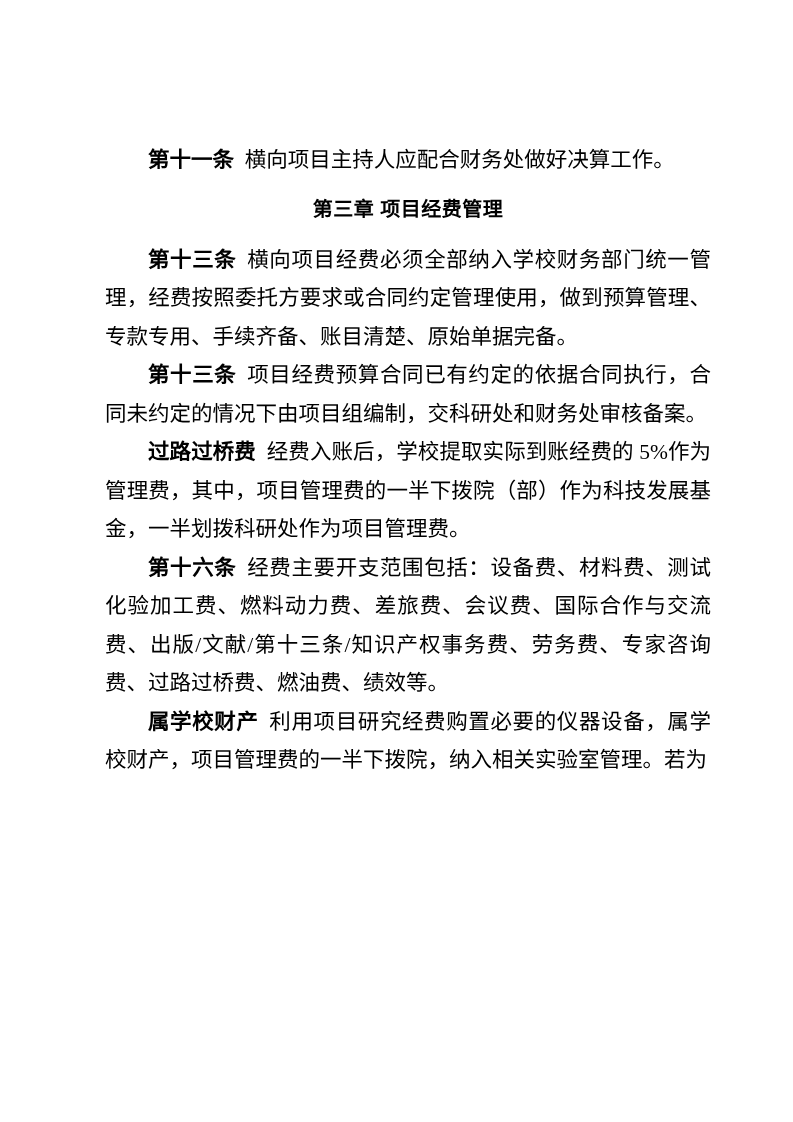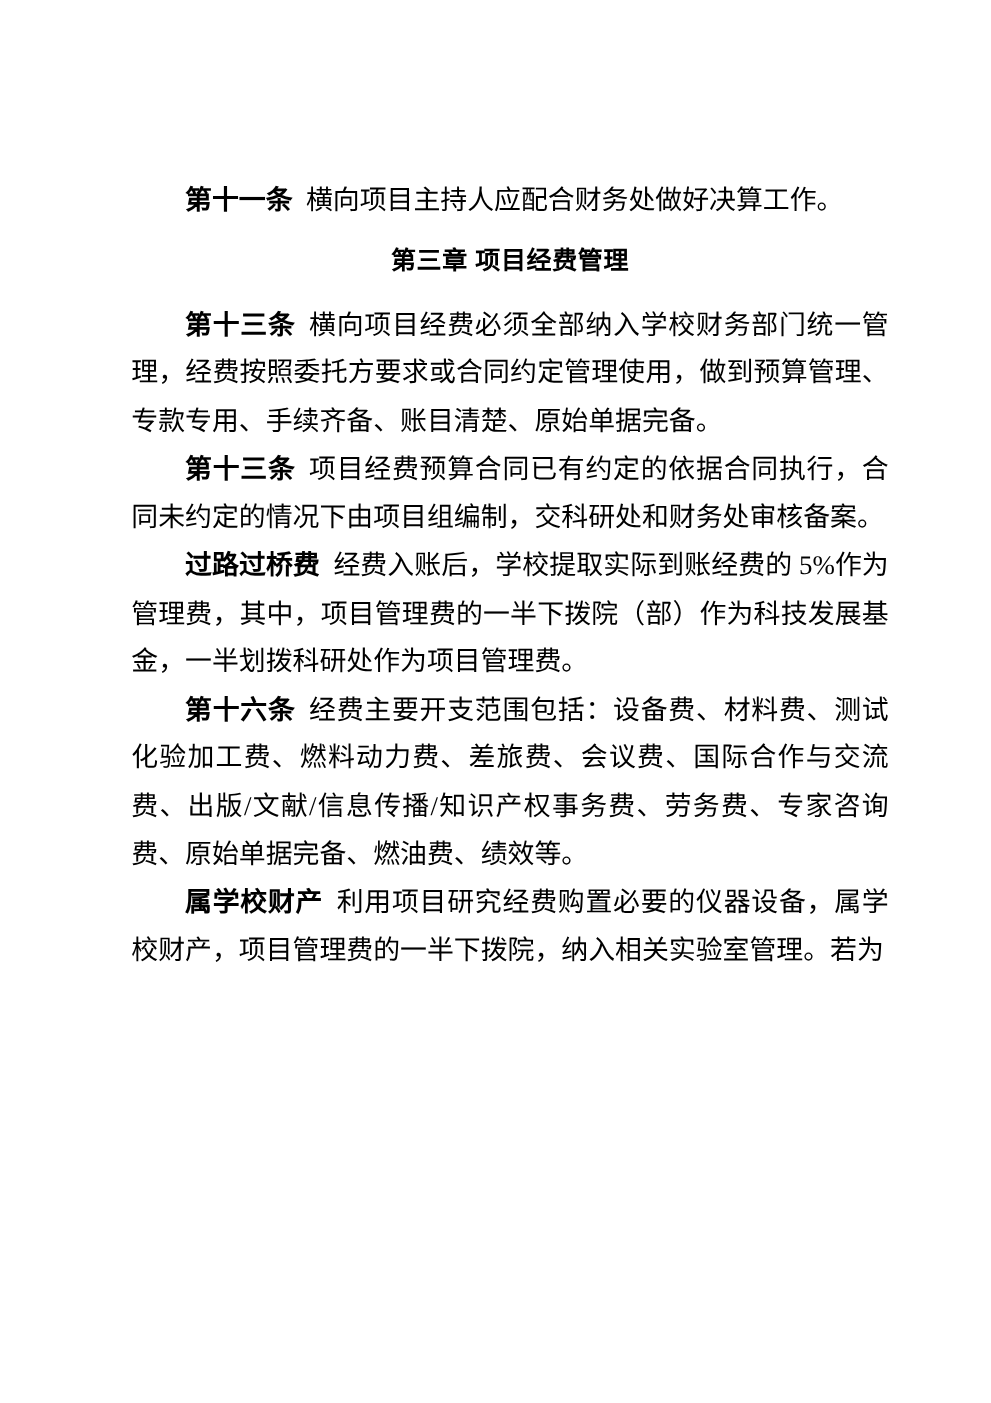--- a/index.html
+++ b/index.html
@@ -69,21 +69,21 @@
 
     <p class="article">
       <span class="label">第十三条</span><span class="text">项目经费预算合同已有约定的依据合同执行，合同未约定的情况下由项目组编制，交科研处和财务处审核备案。</span>
     </p>
 
     <p class="article">
       <span class="label">过路过桥费</span><span class="text">经费入账后，学校提取实际到账经费的 5%作为管理费，其中，项目管理费的一半下拨院（部）作为科技发展基金，一半划拨科研处作为项目管理费。</span>
     </p>
 
     <p class="article">
-      <span class="label">第十六条</span><span class="text">经费主要开支范围包括：设备费、材料费、测试化验加工费、燃料动力费、差旅费、会议费、国际合作与交流费、出版/文献/信息传播/知识产权事务费、劳务费、专家咨询费、原始单据完备、燃油费、绩效等。</span>
+      <span class="label">第十六条</span><span class="text">经费主要开支范围包括：设备费、材料费、测试化验加工费、燃料动力费、差旅费、会议费、国际合作与交流费、出版/文献/第十三条/知识产权事务费、劳务费、专家咨询费、过路过桥费、燃油费、绩效等。</span>
     </p>
 
 
     <p class="article">
       <span class="label">属学校财产</span><span class="text">利用项目研究经费购置必要的仪器设备，属学校财产，项目管理费的一半下拨院，纳入相关实验室管理。若为</span>
     </p>
 
   </div>
 </div>
 

